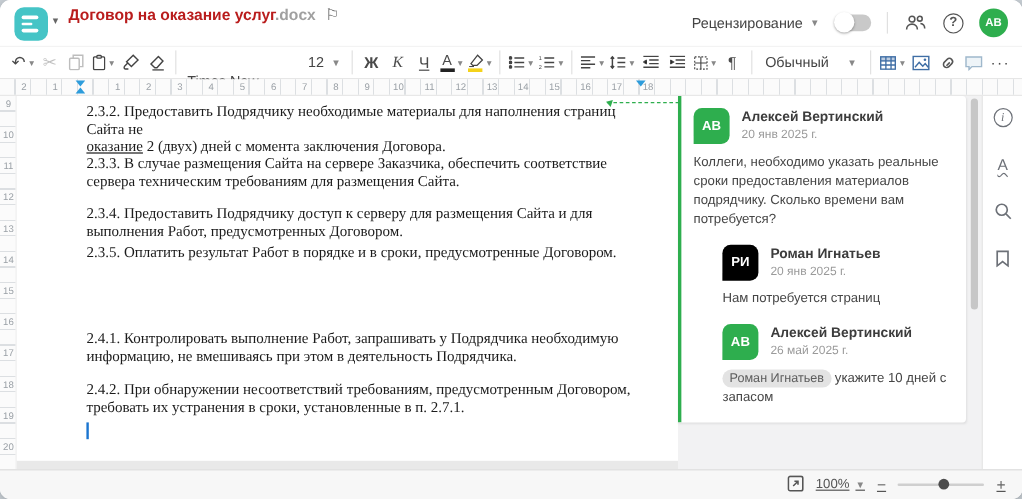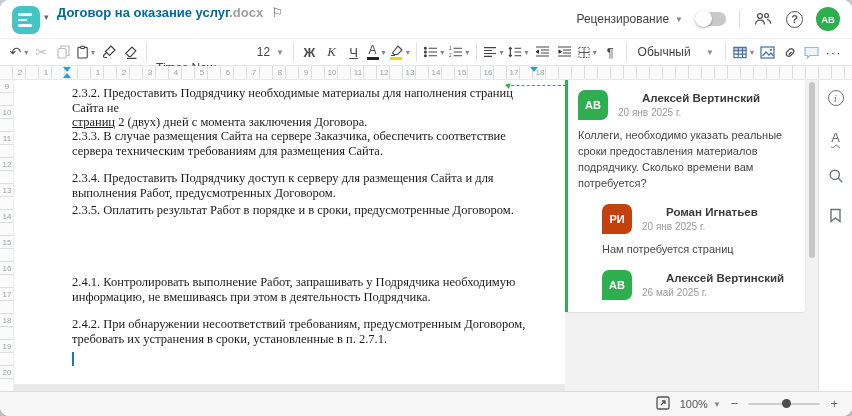--- a/index.html
+++ b/index.html
@@ -6,21 +6,21 @@
   *{box-sizing:border-box;}
   .window{position:relative;width:852px;height:416px;margin:0 auto;background:#fff;border-radius:9px;overflow:hidden;box-shadow:0 2px 10px rgba(0,0,0,.25);}
 
   
   .header{position:relative;height:38px;background:#fff;}
   .logo{position:absolute;left:12px;top:6px;width:28px;height:28px;border-radius:8px;background:#45c4c6;display:flex;flex-direction:column;justify-content:center;gap:3px;padding-left:6px;}
   .logo i{display:block;height:2.5px;background:#fff;border-radius:2px;}
   .logo i:nth-child(1){width:14px;}.logo i:nth-child(2){width:9px;}.logo i:nth-child(3){width:14px;}
   .logo-caret{position:absolute;left:44px;top:12px;font-size:9px;color:#666;}
   .title-row{position:absolute;left:57px;top:5px;font-size:13px;display:flex;align-items:center;gap:8px;}
-  .doc-title{font-weight:bold;color:#0369a1;}
+  .doc-title{font-weight:bold;color:#b91c1c;}
   .doc-ext{color:#a0a0a0;font-weight:bold;}
   .flag{color:#555;font-size:13px;}
   .menubar{position:absolute;left:57px;top:22px;display:flex;gap:19px;font-size:12px;color:#444;}
   .menubar span{cursor:default;}
   .header-right{position:absolute;right:12px;top:0;height:38px;display:flex;align-items:center;gap:13px;}
   .review-combo{display:flex;align-items:center;gap:6px;font-size:12px;color:#444;}
   .caret{font-size:8px;color:#888;}
   .toggle{width:30px;height:14px;border-radius:8px;background:#c9c9c9;position:relative;}
   .toggle .knob{position:absolute;left:-1px;top:-2px;width:17px;height:17px;border-radius:50%;background:#fff;box-shadow:0 1px 2px rgba(0,0,0,.35);}
   .vdiv{width:1px;height:18px;background:#e0e0e0;}
@@ -66,38 +66,38 @@
   .cursor{position:absolute;left:58px;top:272px;width:1.5px;height:14px;background:#1b75d0;}
   .anchor-dash{position:absolute;left:506px;top:5px;width:60px;border-top:1.6px dashed #2eae4e;}
   .anchor-dash::before{content:"";position:absolute;left:-4px;top:-4px;border:3.5px solid transparent;border-right:5px solid #2eae4e;transform:rotate(18deg);}
 
   
   .comments{position:absolute;left:565px;top:0;width:253px;height:100%;background:#f2f2f3;}
   .comment-card{position:absolute;left:0;top:0;width:240px;background:#fff;border-left:3px solid #2eae4e;border-radius:0 3px 3px 0;box-shadow:0 1px 2px rgba(0,0,0,.08);padding:10px 10px 12px 10px;}
   .c-head{display:flex;gap:10px;align-items:flex-start;}
   .c-avatar{flex:0 0 auto;width:30px;height:30px;border-radius:7px 7px 7px 0;color:#fff;font-size:11px;font-weight:bold;display:flex;align-items:center;justify-content:center;}
   .av-green{background:#2eae4e;}
-  .av-blue{background:#c2410c;}
-  .c-name{font-size:11.5px;font-weight:bold;color:#3c3c3c;padding-top:2px;margin-left:24px;}
+  .av-blue{background:#000000;}
+  .c-name{font-size:11.5px;font-weight:bold;color:#3c3c3c;padding-top:2px;}
   .c-date{font-size:10px;color:#9a9a9a;margin-top:3px;}
   .c-text{font-size:11px;color:#464646;line-height:1.45;margin-top:8px;}
   .reply{margin-left:24px;margin-top:12px;}
   .mention{display:inline-block;background:#e3e3e3;color:#5c5c5c;border-radius:8px;padding:0 6px;font-size:10.5px;line-height:15px;}
   .scroll-thumb{position:absolute;right:3px;top:2px;width:6px;height:176px;border-radius:3px;background:#c7c7c7;}
 
   
   .rsidebar{position:absolute;right:0;top:0;bottom:0;width:34px;background:#fff;border-left:1px solid #e3e3e3;display:flex;flex-direction:column;align-items:center;padding-top:8px;gap:19px;}
   .side-icon{width:20px;height:20px;display:flex;align-items:center;justify-content:center;color:#6d7178;}
   .info-circle{width:16px;height:16px;border:1.3px solid #6d7178;border-radius:50%;display:flex;align-items:center;justify-content:center;font-size:10px;font-family:"Liberation Serif",serif;font-style:italic;}
   .spell-a{font-size:13px;color:#6d7178;text-decoration:underline wavy 1px;text-underline-offset:2px;}
 
   
   .statusbar{position:absolute;left:0;right:0;bottom:0;height:25px;background:#f7f7f7;border-top:1px solid #dcdcdc;display:flex;align-items:center;font-size:11px;color:#555;padding:0 14px;}
   .sb-left{display:flex;gap:24px;}
-  .sb-right{margin-left:auto;display:flex;align-items:center;gap:10px;}
+  .sb-right{margin-left:auto;display:flex;align-items:center;gap:10px;text-decoration:underline;}
   .zoom-val{display:flex;align-items:center;gap:5px;}
   .slider{position:relative;width:72px;height:2px;background:#cfcfcf;border-radius:1px;}
   .slider .knob{position:absolute;left:34px;top:-4px;width:9px;height:9px;border-radius:50%;background:#4c4c4c;}
   .pm{font-size:13px;color:#666;line-height:10px;}
 </style>
 </head>
 <body>
 
 <div class="window">
 
@@ -314,21 +314,21 @@
         <span class="num" style="top: 184px;">16</span>
         <span class="num" style="top: 210px;">17</span>
         <span class="num" style="top: 236px;">18</span>
         <span class="num" style="top: 262px;">19</span>
         <span class="num" style="top: 288px;">20</span>
       </div>
 
     <div class="doc">
       <div class="para" style="top:6px;">
         <span>2.3.2. Предоставить Подрядчику необходимые материалы для наполнения страниц Сайта не</span><br>
-        <span class="u-word">страниц</span><span> 2 (двух) дней с момента заключения Договора.</span>
+        <span class="u-word">оказание</span><span> 2 (двух) дней с момента заключения Договора.</span>
       </div>
       <div class="para" style="top:49px;">2.3.3. В случае размещения Сайта на сервере Заказчика, обеспечить соответствие сервера техническим требованиям для размещения Сайта.</div>
       <div class="para" style="top:91px;">2.3.4. Предоставить Подрядчику доступ к серверу для размещения Сайта и для выполнения Работ, предусмотренных Договором.</div>
       <div class="para" style="top:123px;">2.3.5. Оплатить результат Работ в порядке и в сроки, предусмотренные Договором.</div>
       <div class="para" style="top:195px;">2.4.1. Контролировать выполнение Работ, запрашивать у Подрядчика необходимую информацию, не вмешиваясь при этом в деятельность Подрядчика.</div>
       <div class="para" style="top:237px;">2.4.2. При обнаружении несоответствий требованиям, предусмотренным Договором, требовать их устранения в сроки, установленные в п. 2.7.1.</div>
       <div class="cursor"></div>
     </div>
 
     <div class="anchor-dash"></div>
@@ -356,20 +356,21 @@
         </div>
 
         <div class="reply">
           <div class="c-head">
             <div class="c-avatar av-green">АВ</div>
             <div>
               <div class="c-name">Алексей Вертинский</div>
               <div class="c-date">26 май 2025 г.</div>
             </div>
           </div>
+          <div class="c-text"><span class="mention">Роман Игнатьев</span><span> укажите 10 дней с запасом</span></div>
         </div>
       </div>
       <div class="scroll-thumb"></div>
     </div>
 
     <div class="rsidebar">
       <div class="side-icon">
           <span class="info-circle">i</span>
         </div>
       <div class="side-icon">

